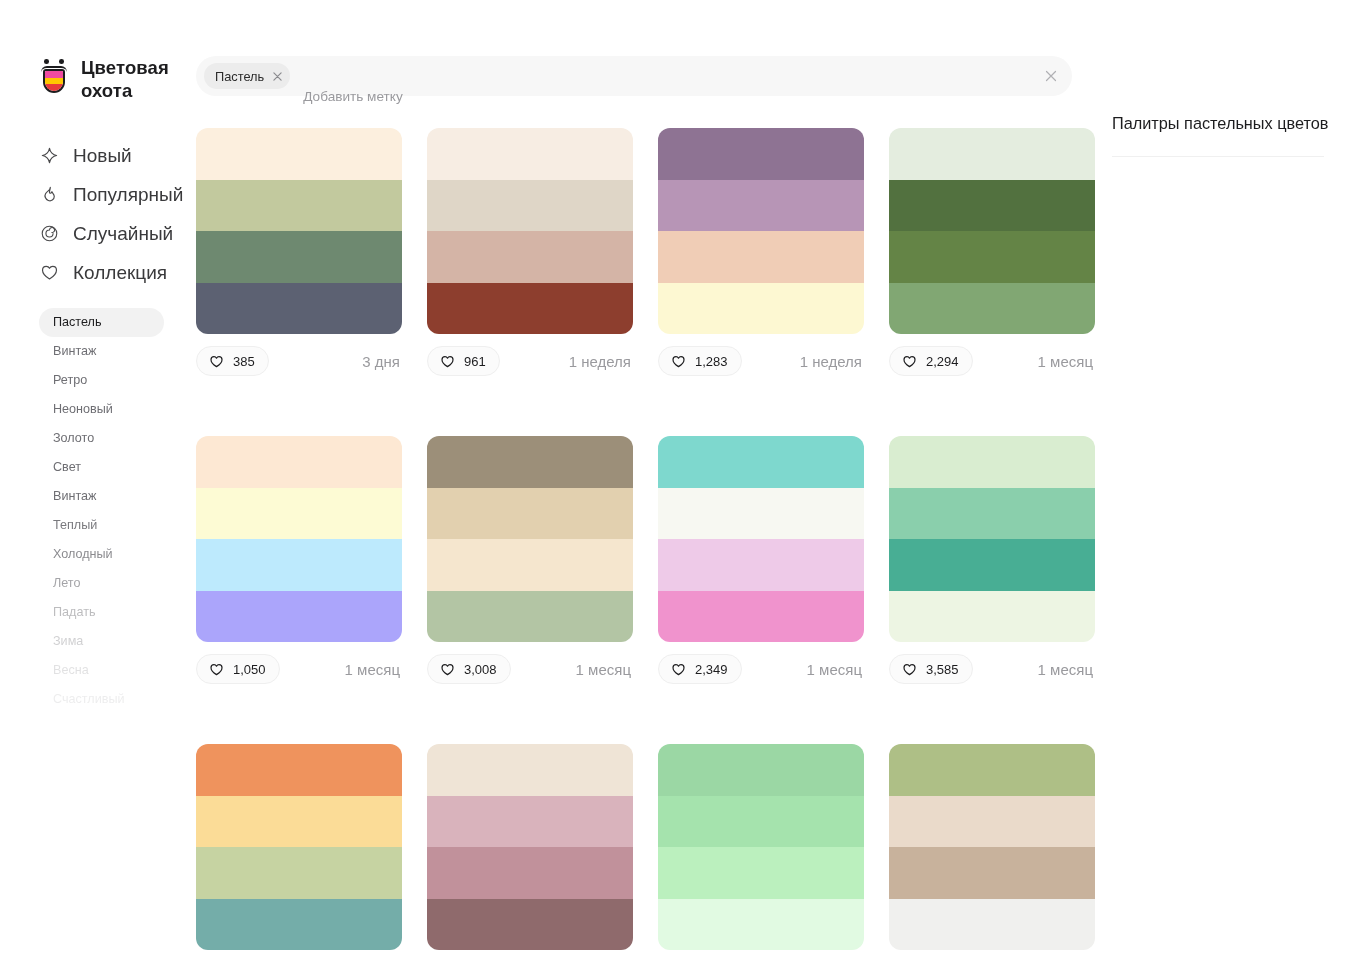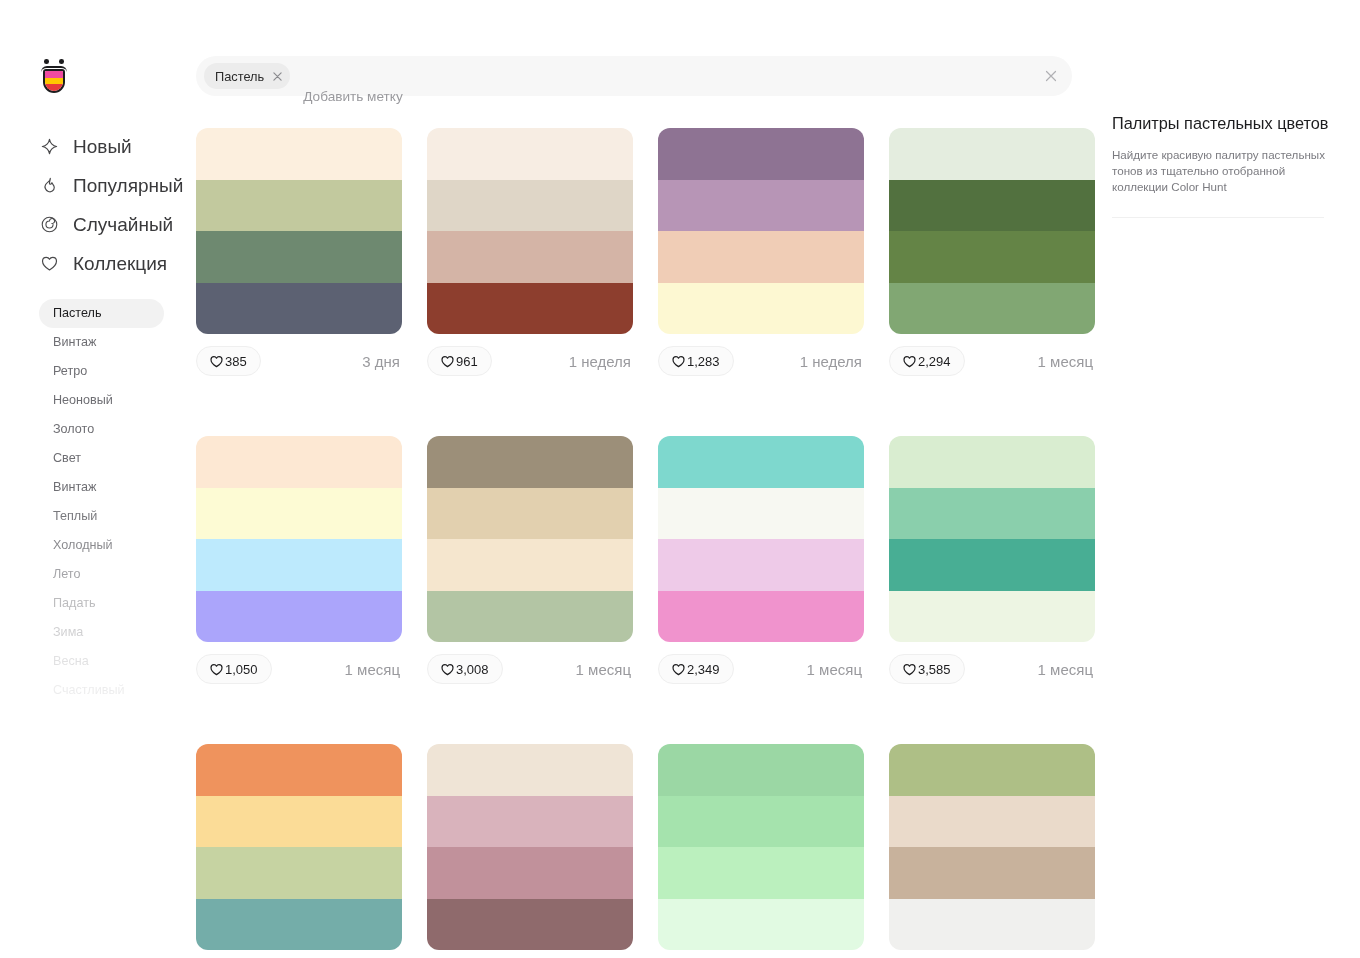--- a/index.html
+++ b/index.html
@@ -94,21 +94,21 @@
   .swatches {
     width: 206px; height: 206px; border-radius: 12px; overflow: hidden;
     display: flex; flex-direction: column;
   }
   .swatches b { display: block; flex: 1 1 0; }
   .card-meta {
     display: flex; align-items: center; justify-content: space-between;
     margin-top: 12px; height: 30px;
   }
   .like-btn {
-    display: inline-flex; align-items: center; gap: 1px; height: 30px;
+    display: inline-flex; align-items: center; gap: 9px; height: 30px;
     border-radius: 15px; background: #fbfbfb; border: 1px solid #efefef;
     padding: 0 13px 0 12px; cursor: pointer;
   }
   .like-btn .heart { width: 15px; height: 15px; display: block; color: #1d1d1f; }
   .like-count { font-size: 13px; color: #1d1d1f; }
   .card-age { font-size: 15px; color: #9a9a9e; padding-right: 2px; }
 
   
   .rightpanel { width: 264px; flex: 0 0 264px; padding: 112px 30px 8px 16px; }
   .rp-title { font-size: 16.3px; line-height: 22px; color: #1d1d1f; font-weight: 400; }
@@ -126,20 +126,21 @@
       <div class="logo-mark">
         <span class="logo-eye l"></span>
         <span class="logo-eye r"></span>
         <span class="logo-brow"></span>
         <span class="logo-cup">
           <i style="background:#F04BA0"></i>
           <i style="background:#FFC700"></i>
           <i style="background:#E83A3A"></i>
         </span>
       </div>
+      <div class="brand-name">Цветовая охота</div>
     </div>
 
     <nav class="nav">
       <div class="nav-item">
         <span class="nav-ico">
           <svg viewBox="0 0 24 24" fill="none" stroke="currentColor" stroke-width="1.5" stroke-linejoin="round">
             <path d="M12 3 C12.6 7.5 16.5 11.4 21 12 C16.5 12.6 12.6 16.5 12 21 C11.4 16.5 7.5 12.6 3 12 C7.5 11.4 11.4 7.5 12 3 Z"></path>
           </svg>
         </span>
         <span>Новый</span>
@@ -395,17 +396,16 @@
           <b style="background:#F0F0EE"></b>
         </div>
 
       </div>
 
     </div>
   </main>
 
   <aside class="rightpanel">
     <h2 class="rp-title">Палитры пастельных цветов</h2>
-    <p class="rp-desc">Найдите красивую палитру пастельных тонов из тщательно отобранной коллекции Color Hunt</p>
     <div class="rp-divider"></div>
   </aside>
 
 </div>
 
 </body></html>

